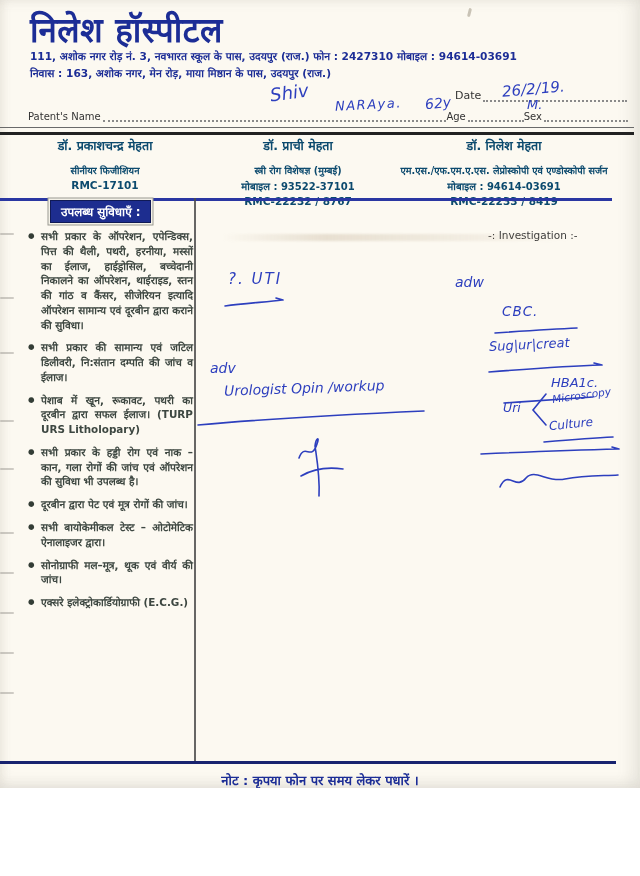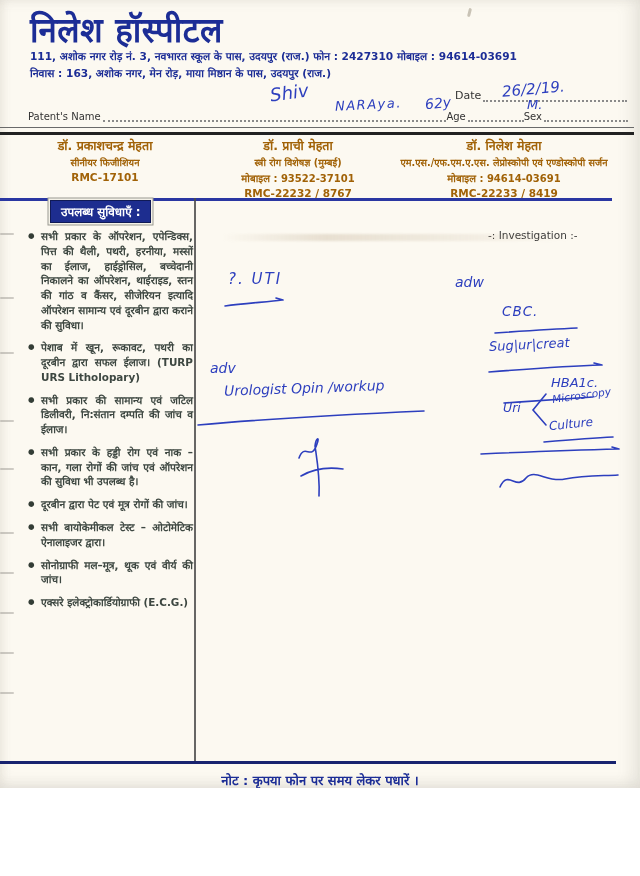--- a/index.html
+++ b/index.html
@@ -28,26 +28,26 @@
   .prow { position:absolute; left:28px; top:108px; width:600px; display:flex; align-items:flex-end;
           font-size:10px; color:#333; }
   .lbl { white-space:nowrap; padding-right:2px; }
   .dotfill { border-bottom:2px dotted #8a8a8a; height:12px; }
   .f1 { flex:1; }
   .wAge { width:56px; } .wSex { width:84px; }
 
   .rule-double { position:absolute; left:0; top:127px; width:634px; height:4px;
                  border-top:1px solid #6a6a6a; border-bottom:3px solid #222; }
 
-  .doc { position:absolute; top:137px; text-align:center; color:#a16207; }
+  .doc { position:absolute; top:137px; text-align:center; color:#0c4a6e; }
   .doc1 { left:26px;  width:158px; }
   .doc2 { left:212px; width:172px; }
   .doc3 { left:388px; width:232px; }
   .doc-name { font-size:12.5px; font-weight:bold; }
-  .doc-sub  { font-size:9.6px;  font-weight:bold; margin-top:2px;text-align:center; }
+  .doc-sub  { font-size:9.6px;  font-weight:bold; margin-top:10px;text-align:center; }
   .doc-mob  { font-size:10px;   font-weight:bold; margin-top:2px; }
   .doc-reg  { font-size:10.5px; font-weight:bold; margin-top:2px; }
 
   .rule-blue { position:absolute; left:0; top:198px; width:612px; height:2.5px; background:#2a37a2; }
 
   .inv-label { position:absolute; left:488px; top:229px; font-size:10.5px; color:#3a3a3a; }
 
   
   .fac-head {
     position:absolute; left:50px; top:200px;
@@ -122,22 +122,22 @@
     <div class="doc-reg">RMC-22233 / 8419</div>
   </div>
 
   <div class="rule-blue"></div>
 
   <div class="inv-label">-: Investigation :-</div>
 
   <div class="fac-head">उपलब्ध सुविधाएँ :</div>
   <div class="facilities">
     <div class="fac">सभी प्रकार के ऑपरेशन, एपेन्डिक्स, पित्त की थैली, पथरी, हरनीया, मस्सों का ईलाज, हाईड्रोसिल, बच्चेदानी निकालने का ऑपरेशन, थाईराइड, स्तन की गांठ व कैंसर, सीजेरियन इत्यादि ऑपरेशन सामान्य एवं दूरबीन द्वारा कराने की सुविधा।</div>
+    <div class="fac">सभी प्रकार की सामान्य एवं जटिल डिलीवरी, नि:संतान दम्पति की जांच व ईलाज।</div>
     <div class="fac">पेशाब में खून, रूकावट, पथरी का दूरबीन द्वारा सफल ईलाज। (TURP URS Litholopary)</div>
-    <div class="fac">सभी प्रकार की सामान्य एवं जटिल डिलीवरी, नि:संतान दम्पति की जांच व ईलाज।</div>
     <div class="fac">सभी प्रकार के हड्डी रोग एवं नाक – कान, गला रोगों की जांच एवं ऑपरेशन की सुविधा भी उपलब्ध है।</div>
     <div class="fac">दूरबीन द्वारा पेट एवं मूत्र रोगों की जांच।</div>
     <div class="fac">सभी बायोकेमीकल टेस्ट – ओटोमेटिक ऐनालाइजर द्वारा।</div>
     <div class="fac">सोनोग्राफी मल–मूत्र, थूक एवं वीर्य की जांच।</div>
     <div class="fac">एक्सरे इलेक्ट्रोकार्डियोग्राफी (E.C.G.)</div>
   </div>
   <div class="vdivider"></div>
 
   <div class="ink" style="left:270px; top:82px;  font-size:18px; transform:rotate(-8deg);">Shiv</div>
   <div class="ink" style="left:335px; top:97px;  font-size:13px; letter-spacing:1.5px; transform:rotate(-3deg);">NARAya.</div>

